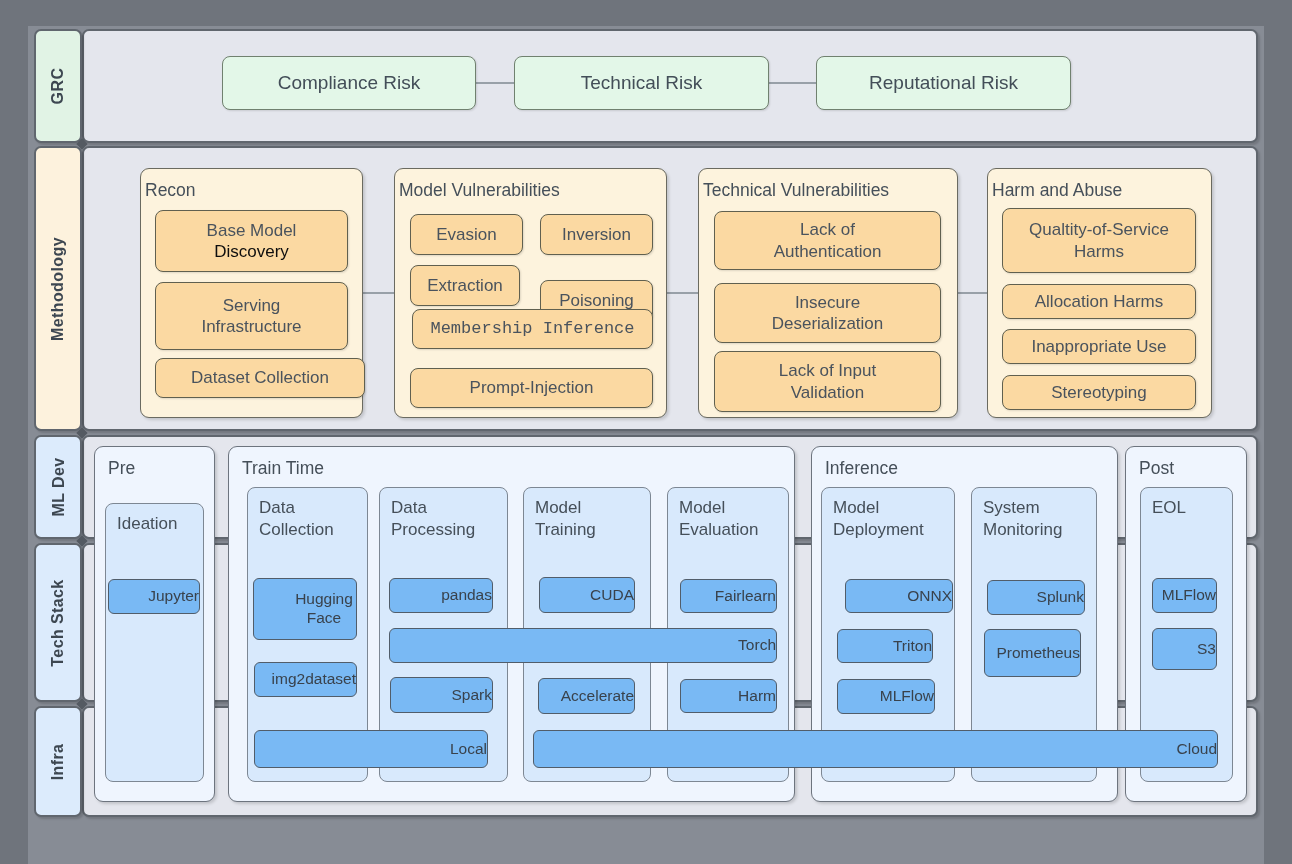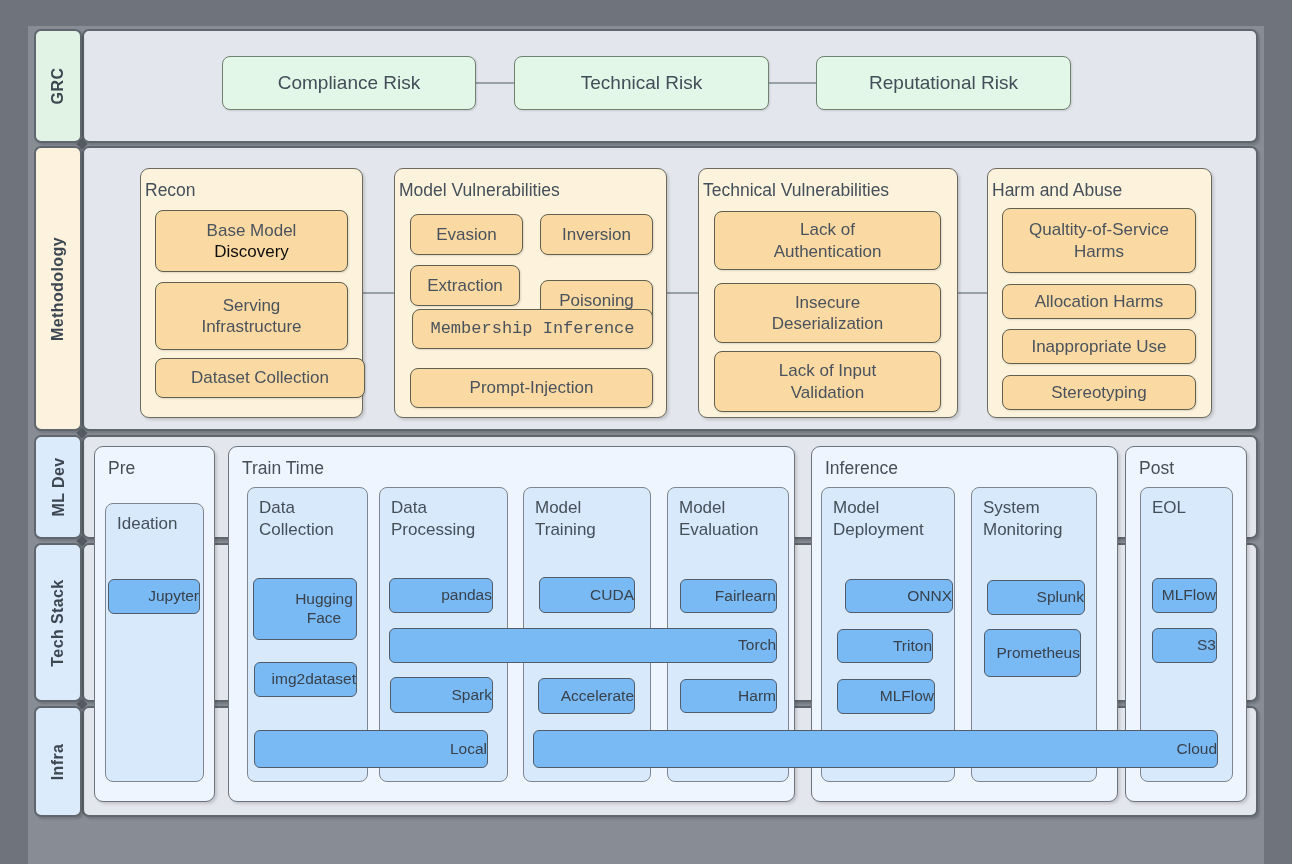--- a/index.html
+++ b/index.html
@@ -215,21 +215,21 @@
     </div>
   <div class="chip" style="left:987px;top:580px;width:98px;height:35px;">
       <span>Splunk</span>
     </div>
   <div class="chip" style="left:984px;top:629px;width:97px;height:48px;">
       <span>Prometheus</span>
     </div>
   <div class="chip" style="left:1152px;top:578px;width:65px;height:35px;">
       <span>MLFlow</span>
     </div>
-  <div class="chip" style="left:1152px;top:628px;width:65px;height:35px;">
+  <div class="chip" style="left:1152px;top:628px;width:65px;height:42px;">
       <span>S3</span>
     </div>
 
   <div class="chip" style="left:389px;top:628px;width:388px;height:35px;">
       <span>Torch</span>
     </div>
   <div class="chip" style="left:254px;top:730px;width:234px;height:38px;">
       <span>Local</span>
     </div>
   <div class="chip" style="left:533px;top:730px;width:685px;height:38px;">

